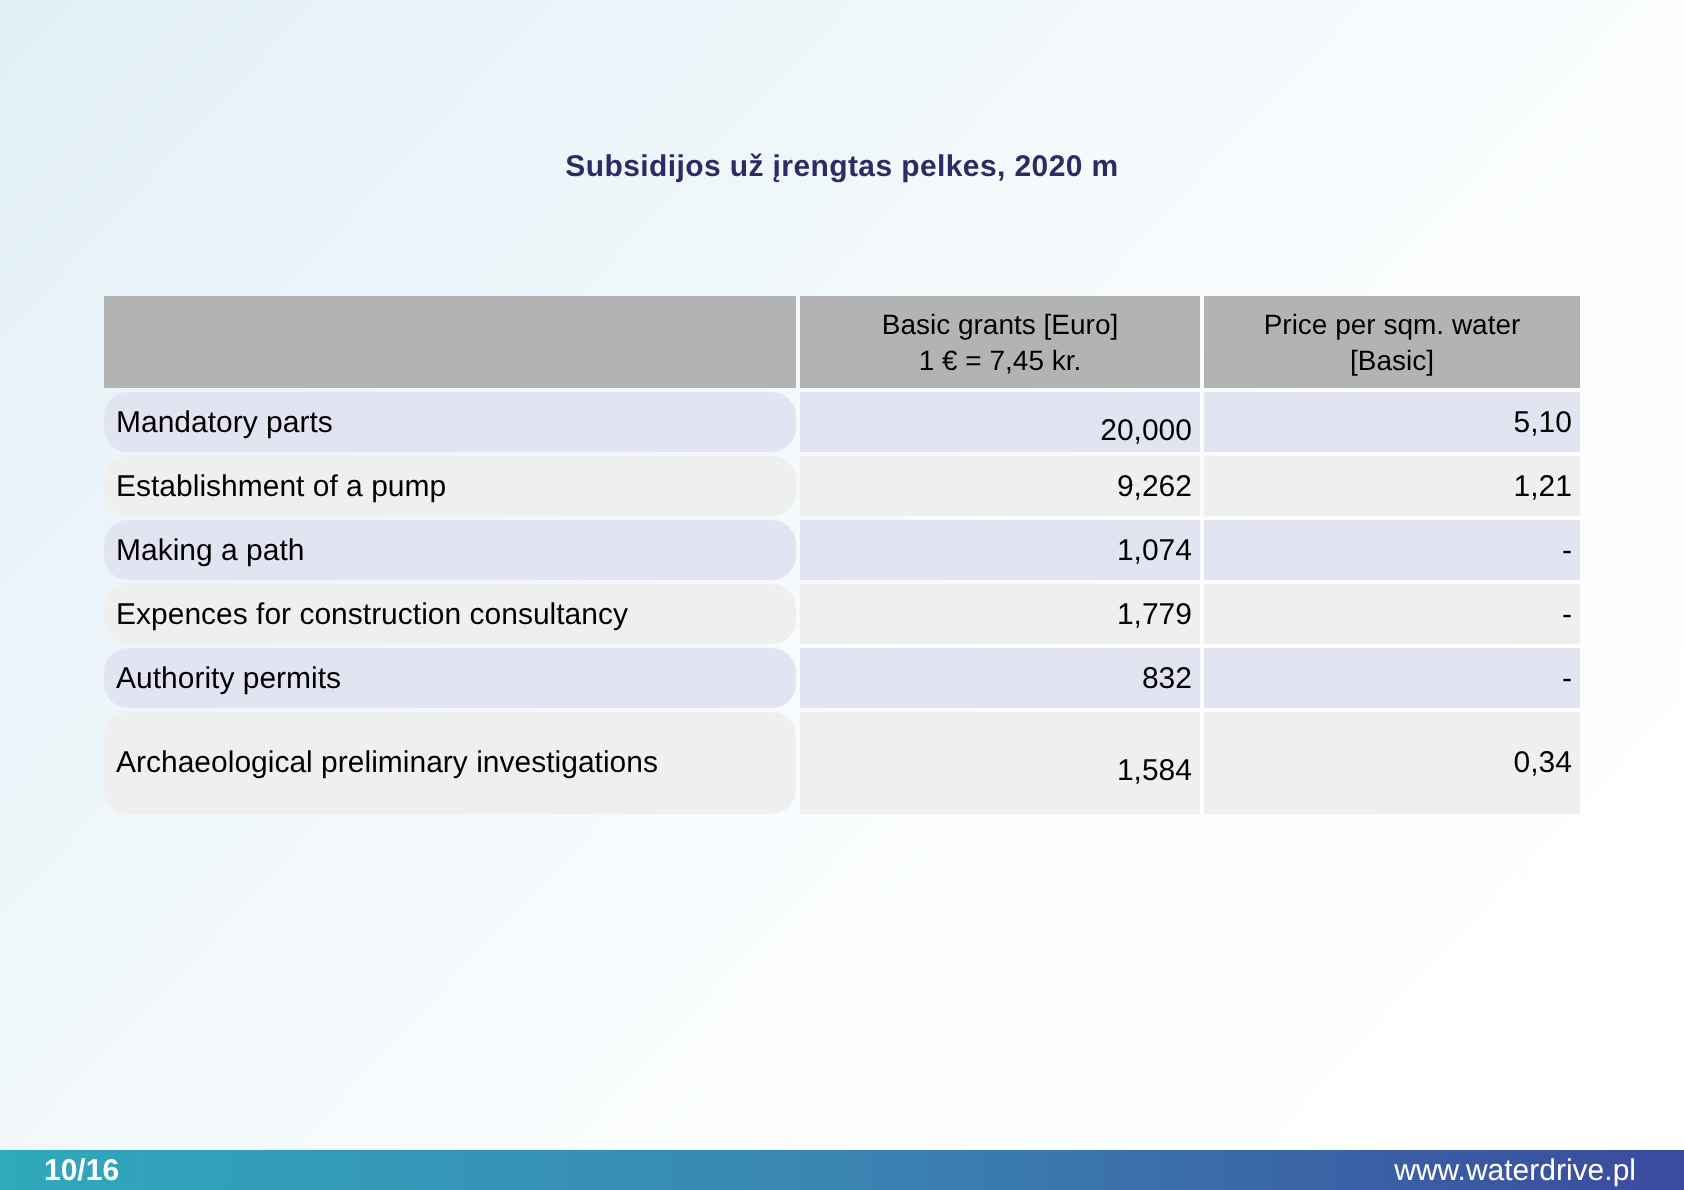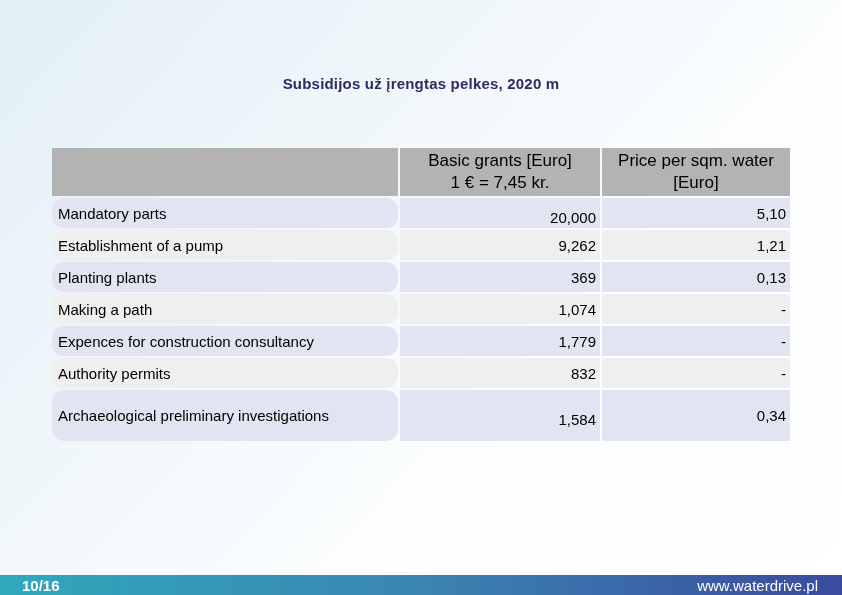--- a/index.html
+++ b/index.html
@@ -29,21 +29,21 @@
     font-size: 15px;
     color: #000000;
   }
   .subsidy-table col.c1 { width: 346px; }
   .subsidy-table col.c2 { width: 200px; }
   .subsidy-table col.c3 { width: 188px; }
 
   .subsidy-table th {
     background: #b3b3b3;
     font-weight: normal;
-    font-size: 17px;
+    font-size: 14px;
     line-height: 1.3;
     text-align: center;
     vertical-align: middle;
     height: 46px;
     white-space: pre-line;
     padding: 2px 4px;
   }
 
   .subsidy-table td {
     height: 30px;
@@ -89,38 +89,33 @@
     <col class="c1">
       <col class="c2">
       <col class="c3">
   </colgroup>
   <thead>
     <tr>
       <th></th>
       <th>Basic grants [Euro]
 1 € = 7,45 kr.</th>
       <th>Price per sqm. water
-[Euro]</th>
+[Basic]</th>
     </tr>
   </thead>
   <tbody>
       <tr>
         <td class="row-label">Mandatory parts</td>
         <td class="num">20,000</td>
         <td class="num">5,10</td>
       </tr>
       <tr>
         <td class="row-label">Establishment of a pump</td>
         <td class="num">9,262</td>
         <td class="num">1,21</td>
-      </tr>
-      <tr>
-        <td class="row-label">Planting plants</td>
-        <td class="num">369</td>
-        <td class="num">0,13</td>
       </tr>
       <tr>
         <td class="row-label">Making a path</td>
         <td class="num">1,074</td>
         <td class="num">-</td>
       </tr>
       <tr>
         <td class="row-label">Expences for construction consultancy</td>
         <td class="num">1,779</td>
         <td class="num">-</td>

